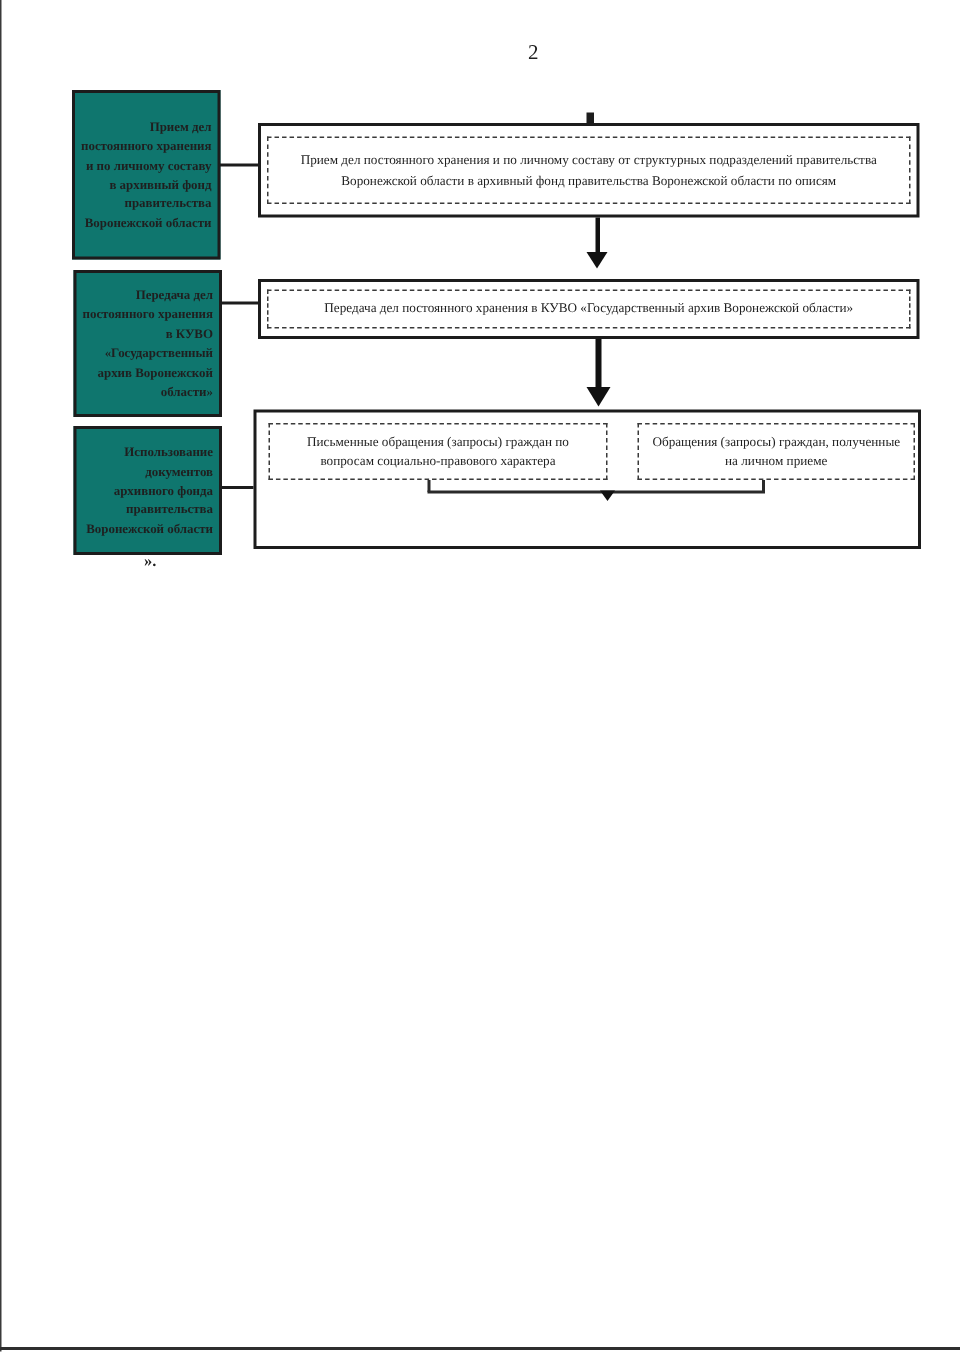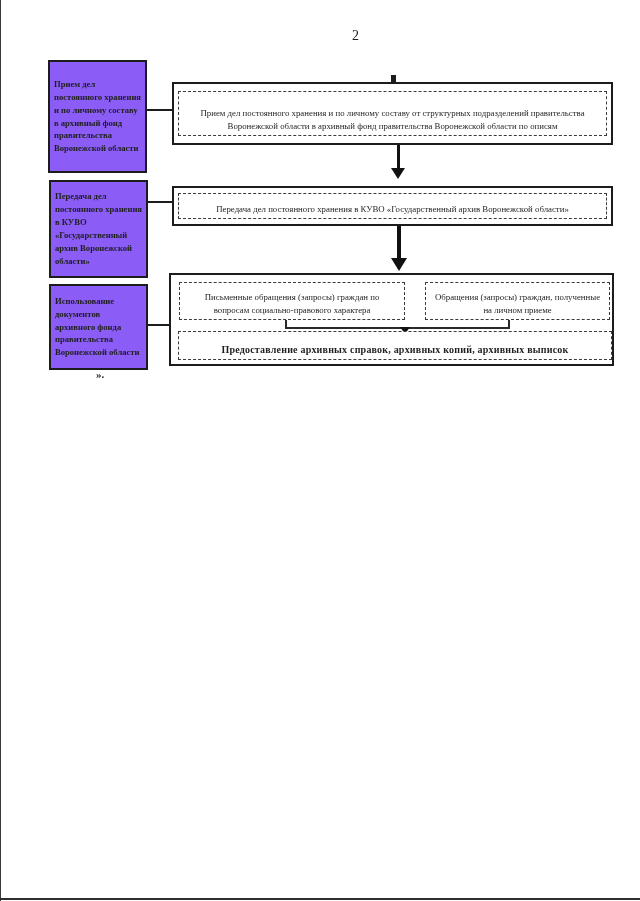--- a/index.html
+++ b/index.html
@@ -11,23 +11,23 @@
   }
   .abs{position:absolute;}
   
   .scan-edge-left{left:0;top:0;width:1px;height:901px;background:#3a3a3a;}
   .scan-edge-bottom{left:0;top:898px;width:640px;height:2px;background:#2e2e2e;}
 
   .page-number{left:352px;top:28px;font-size:14px;}
 
   
   .stage-box{
-    box-sizing:border-box;border:2px solid #1c1c1c;background:#8b5cf6;
+    box-sizing:border-box;border:2px solid #1c1c1c;background:#0f766e;
     display:flex;align-items:center;justify-content:center;
-    font-weight:bold;font-size:8.6px;line-height:1.5;text-align:left;
+    font-weight:bold;font-size:8.6px;line-height:1.5;text-align:right;
     padding:3px 4px;
   }
   .stage-1{left:48px;top:60px;width:99px;height:113px;}
   .stage-2{left:49px;top:180px;width:99px;height:98px;}
   .stage-3{left:49px;top:284px;width:99px;height:86px;}
   .closing-mark{left:96px;top:368px;font-weight:bold;font-size:11px;}
 
   
   .hconn{height:2px;background:#1c1c1c;}
   .hconn-1{left:146px;top:109px;width:27px;}
@@ -35,21 +35,21 @@
   .hconn-3{left:147px;top:324px;width:23px;}
 
   
   .outer-box{box-sizing:border-box;border:2px solid #1c1c1c;background:#fff;}
   .outer-1{left:172px;top:82px;width:441px;height:63px;}
   .outer-2{left:172px;top:186px;width:441px;height:40px;}
   .outer-3{left:169px;top:273px;width:445px;height:93px;}
 
   .dashed-box{
     position:absolute;box-sizing:border-box;border:1px dashed #3a3a3a;
-    display:flex;align-items:flex-end;justify-content:center;
+    display:flex;align-items:center;justify-content:center;
     font-size:8.8px;line-height:1.5;text-align:center;padding:2px 8px;
     background:#fff;
   }
   .dashed-1{left:4px;top:7px;right:4px;bottom:7px;}
   .dashed-2{left:4px;top:5px;right:4px;bottom:5px;}
   .dashed-3a{left:8px;top:7px;width:226px;height:38px;}
   .dashed-3b{left:254px;top:7px;width:185px;height:38px;}
   .dashed-3c{left:7px;top:56px;width:434px;height:29px;font-size:10px;font-weight:bold;letter-spacing:.2px;}
 
   
@@ -122,16 +122,13 @@
   <div class="dashed-box dashed-3a">
     <span>Письменные обращения (запросы) граждан по вопросам социально-правового характера</span>
   </div>
   <div class="dashed-box dashed-3b">
     <span>Обращения (запросы) граждан, полученные на личном приеме</span>
   </div>
   <div class="merge-line stub-a"></div>
   <div class="merge-line stub-b"></div>
   <div class="merge-line merge-h"></div>
   <div class="merge-head"></div>
-  <div class="dashed-box dashed-3c">
-    <span>Предоставление архивных справок, архивных копий, архивных выписок</span>
-  </div>
 </div>
 
 </body></html>

